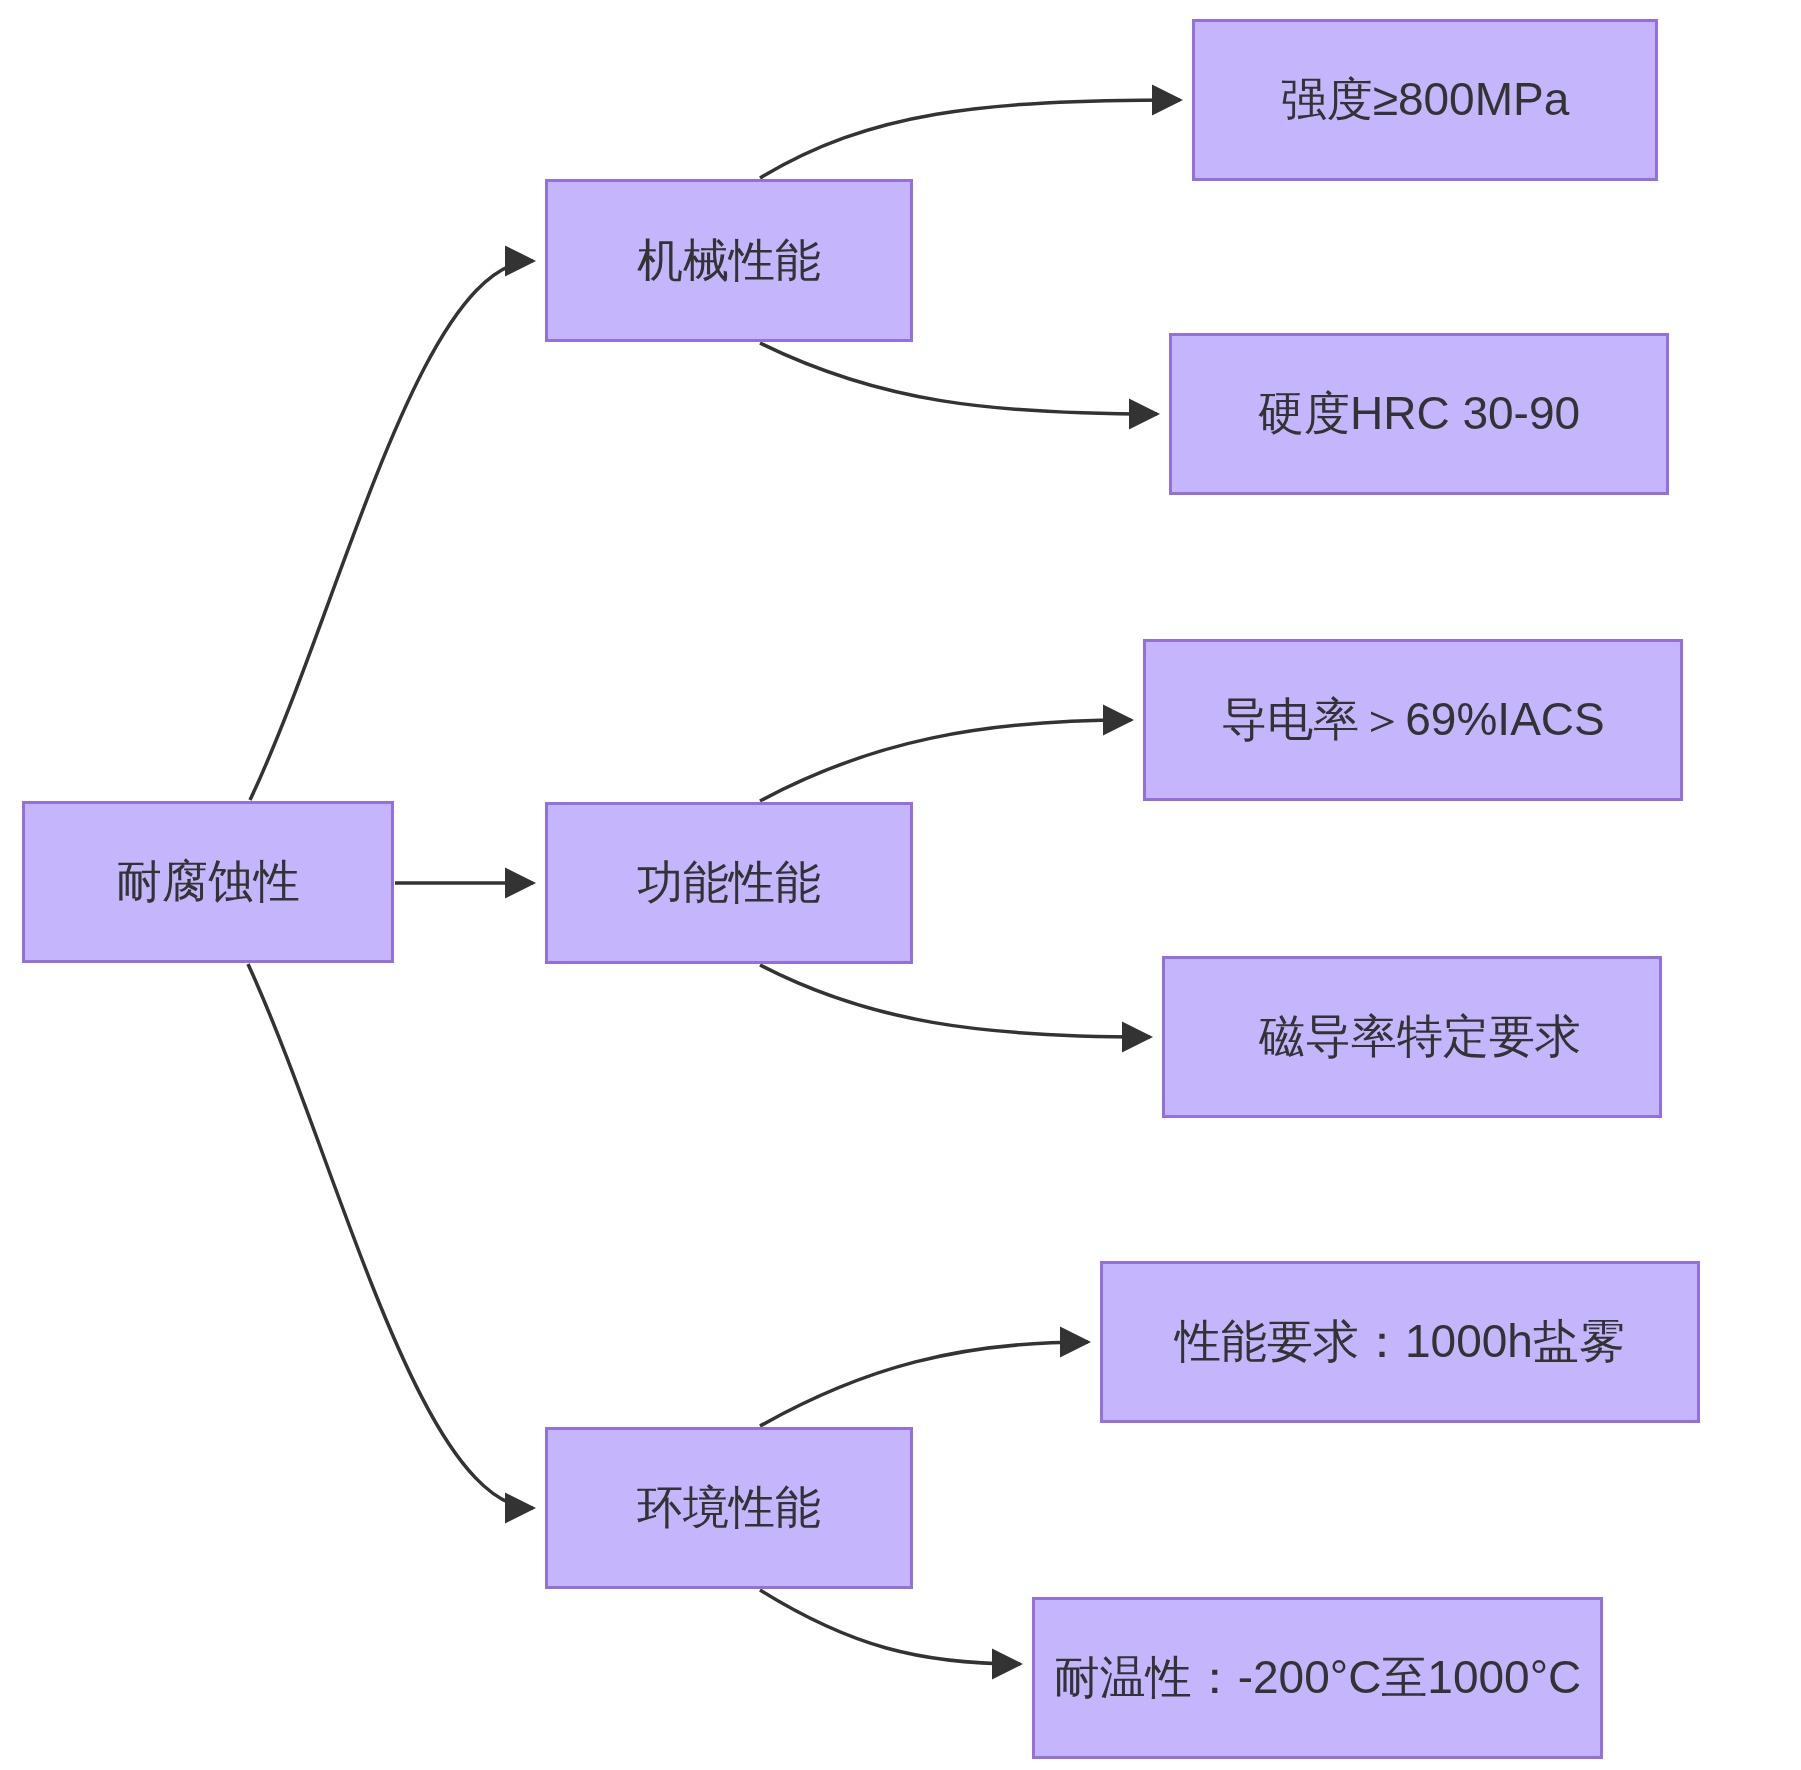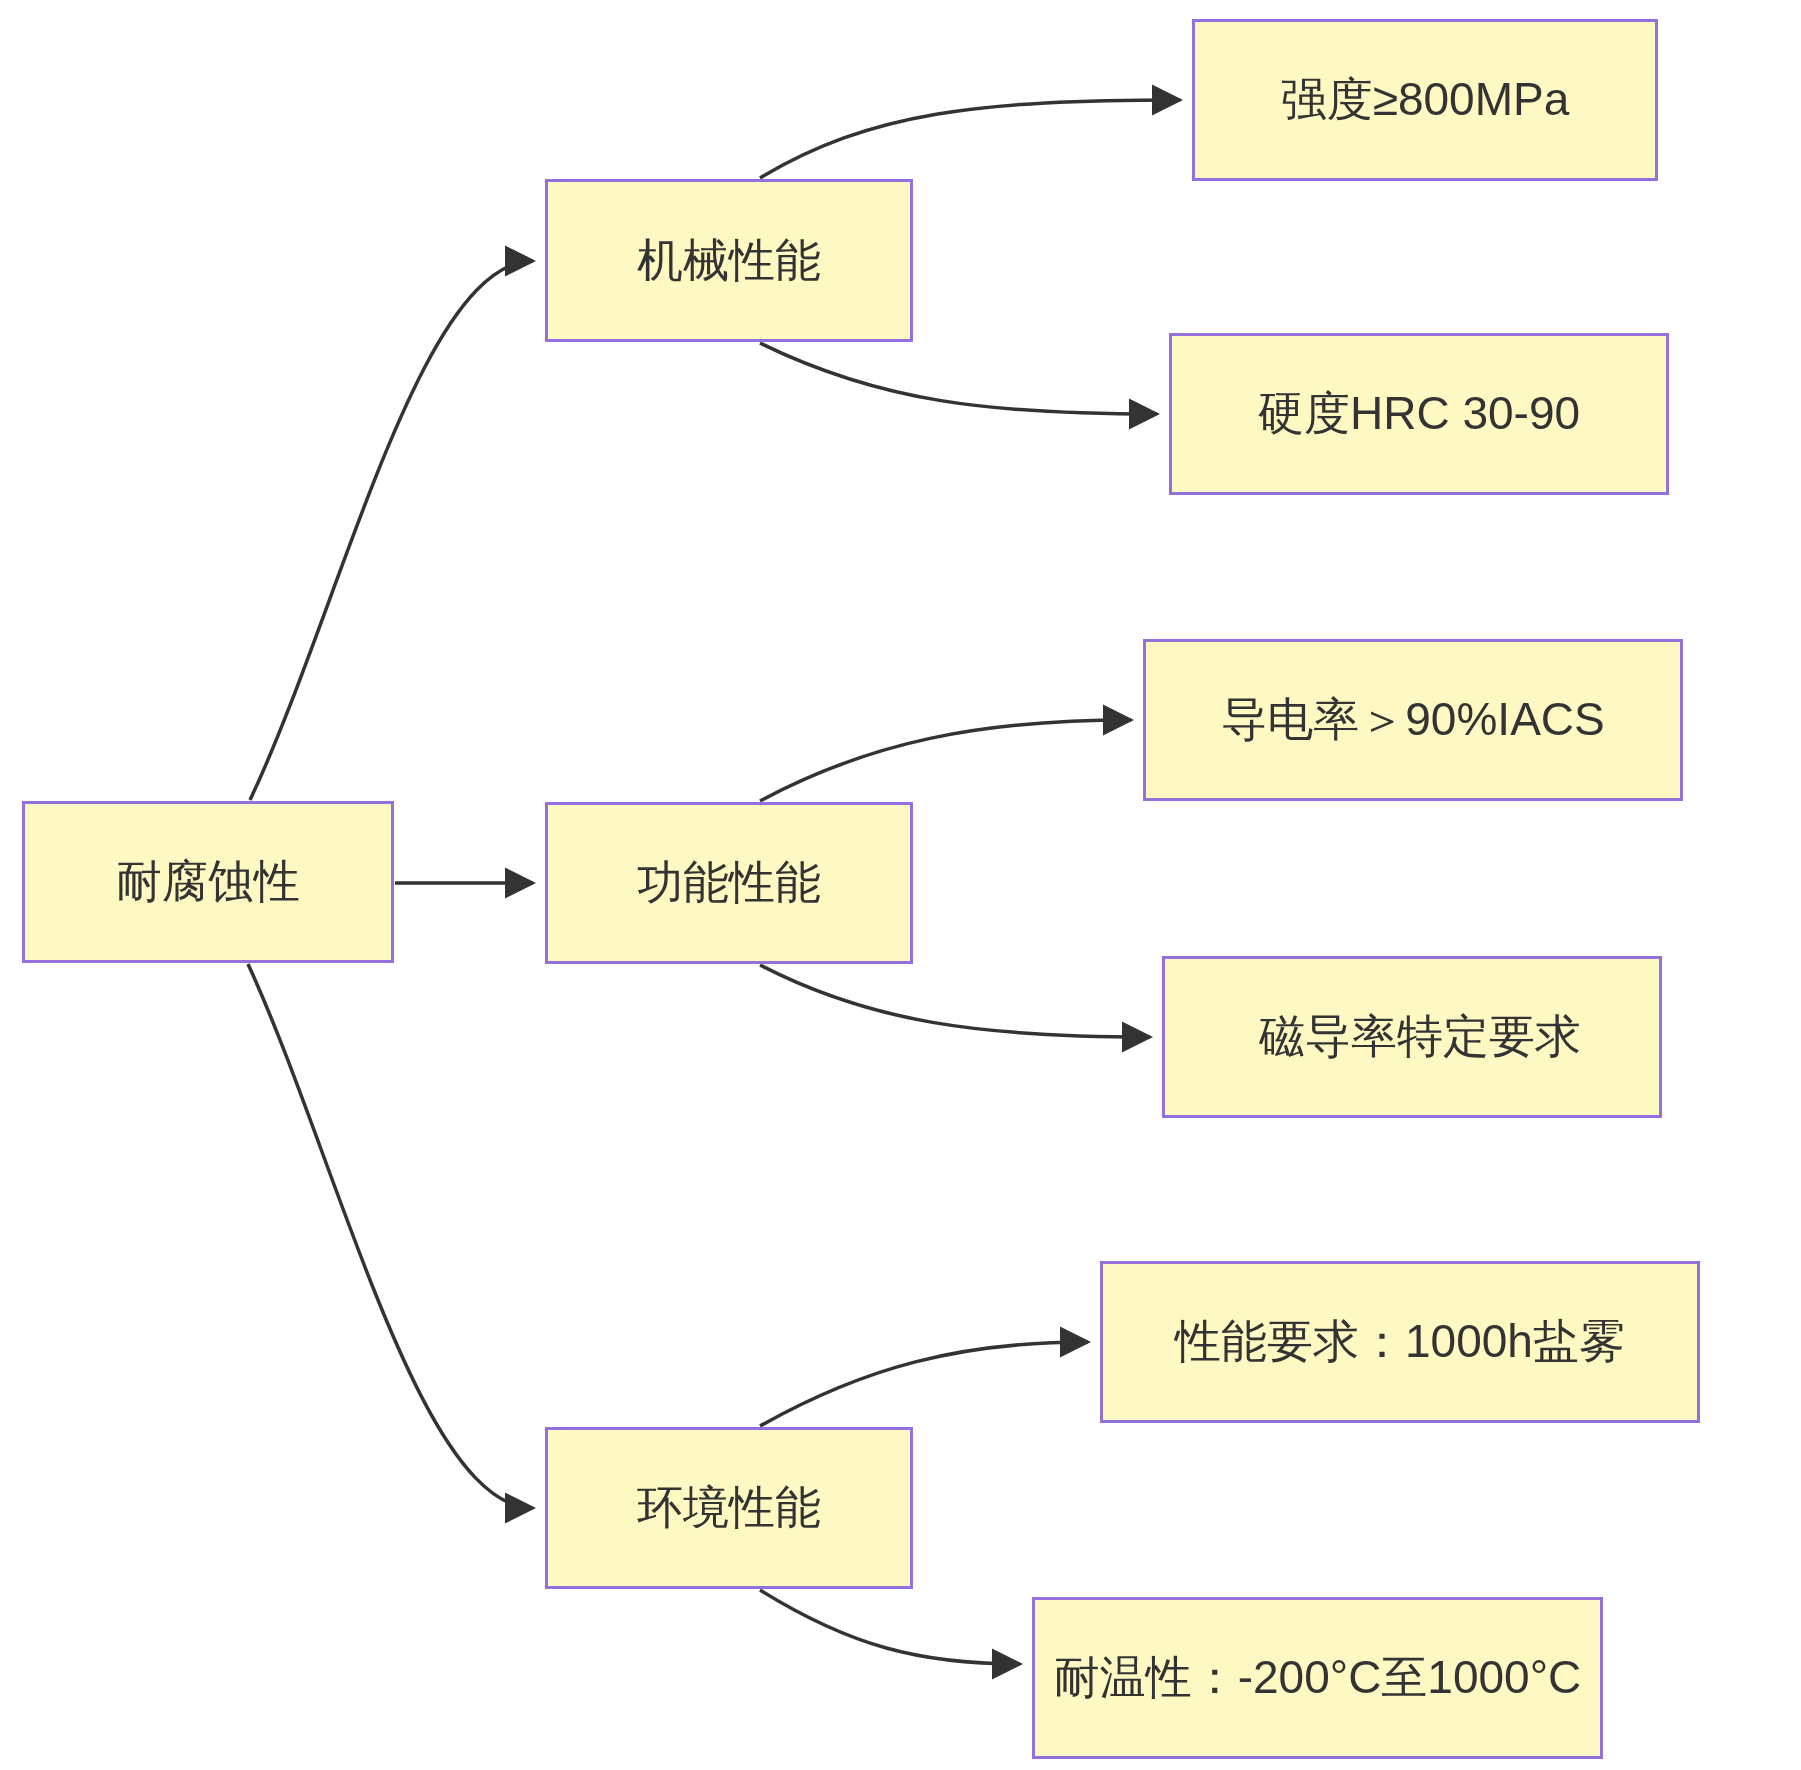--- a/index.html
+++ b/index.html
@@ -18,21 +18,21 @@
   .edges {
     position: absolute;
     left: 0;
     top: 0;
     width: 1801px;
     height: 1770px;
   }
   .node {
     position: absolute;
     box-sizing: border-box;
-    background: #fef9c3;
+    background: #c4b5fd;
     border: 3px solid #9370DB;
     color: #333333;
     font-size: 46px;
     display: flex;
     align-items: center;
     justify-content: center;
     text-align: center;
     white-space: nowrap;
     line-height: 1.2;
   }
@@ -89,21 +89,21 @@
     <span>环境性能</span>
   </div>
 
   <div class="node" id="n-l1">
     <span>强度≥800MPa</span>
   </div>
   <div class="node" id="n-l2">
     <span>硬度HRC 30-90</span>
   </div>
   <div class="node" id="n-l3">
-    <span>导电率＞90%IACS</span>
+    <span>导电率＞69%IACS</span>
   </div>
   <div class="node" id="n-l4">
     <span>磁导率特定要求</span>
   </div>
   <div class="node" id="n-l5">
     <span>性能要求：1000h盐雾</span>
   </div>
   <div class="node" id="n-l6">
     <span>耐温性：-200°C至1000°C</span>
   </div>

